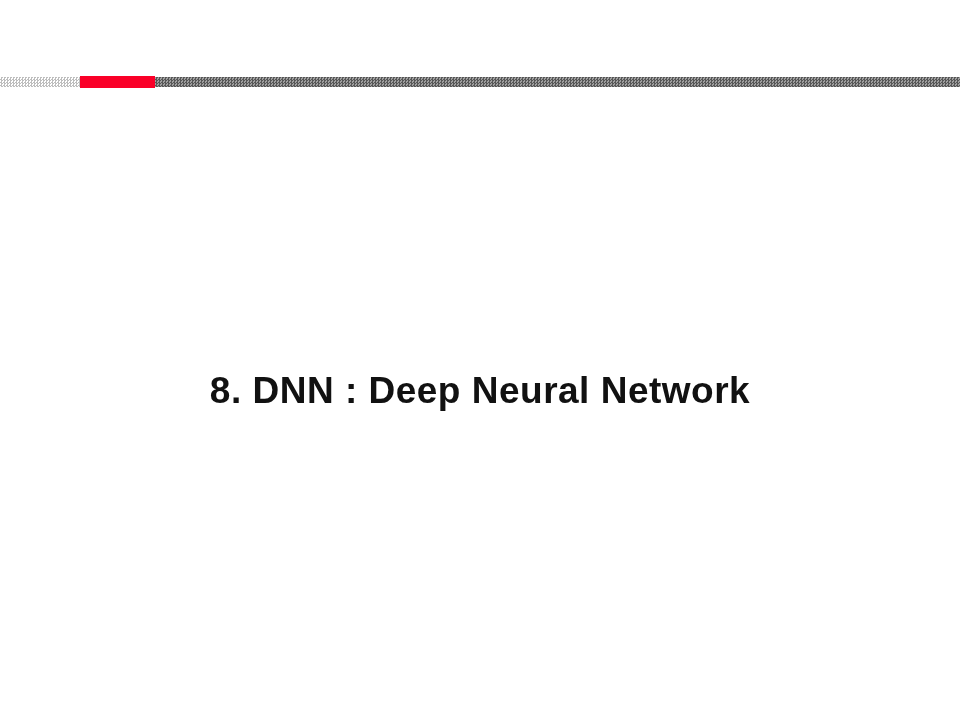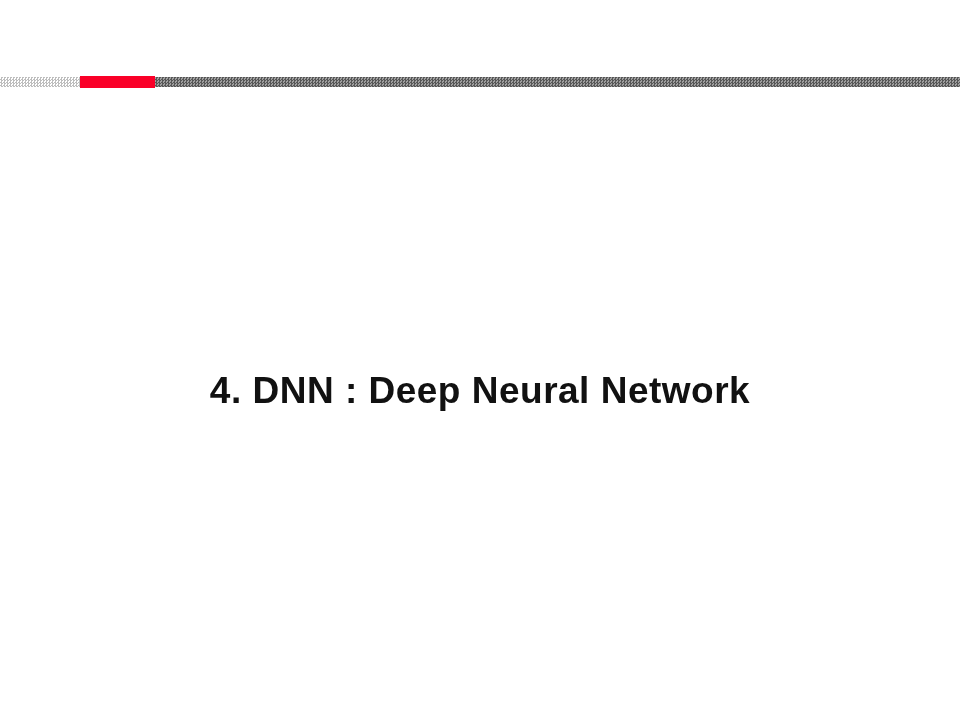--- a/index.html
+++ b/index.html
@@ -74,16 +74,16 @@
 
 <div class="slide">
 
   <div class="top-bar">
     <div class="seg seg-light"></div>
     <div class="seg seg-red"></div>
     <div class="seg seg-dark"></div>
   </div>
 
   <div class="title-row">
-    <h1 class="title">4. DNN : Deep Neural Network</h1>
+    <h1 class="title">8. DNN : Deep Neural Network</h1>
   </div>
 
 </div>
 
 </body></html>

